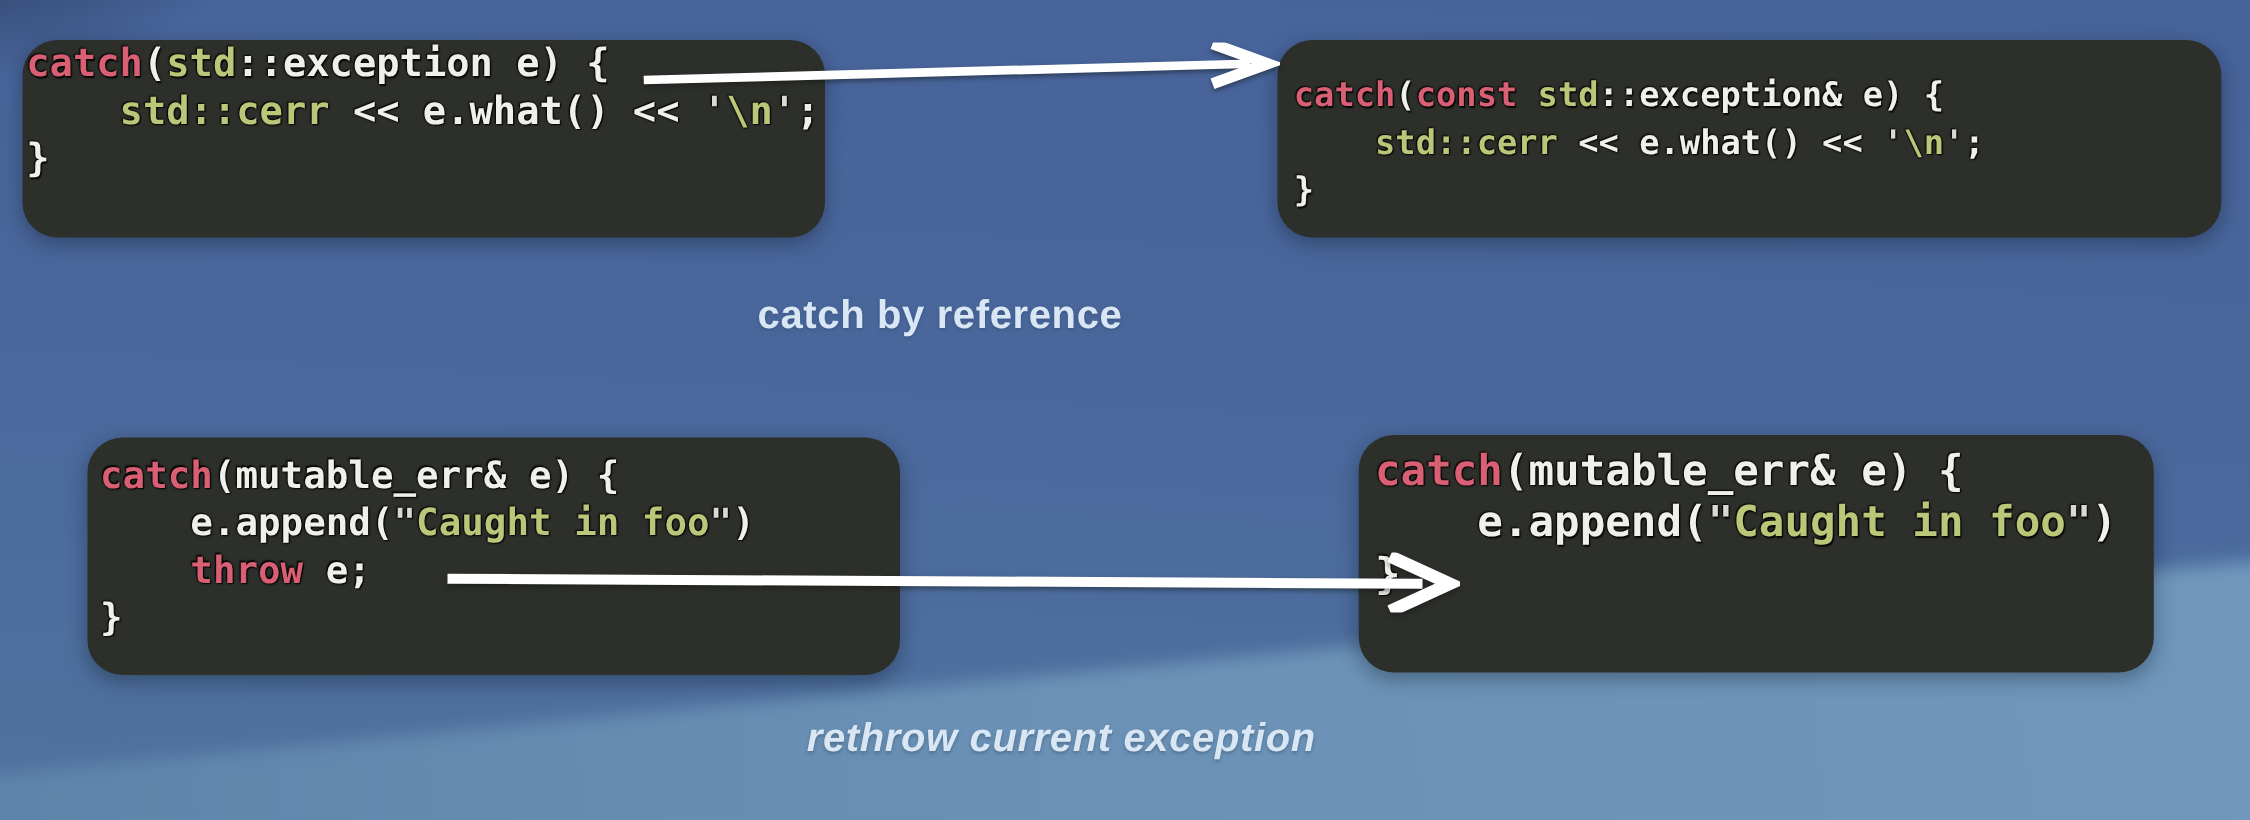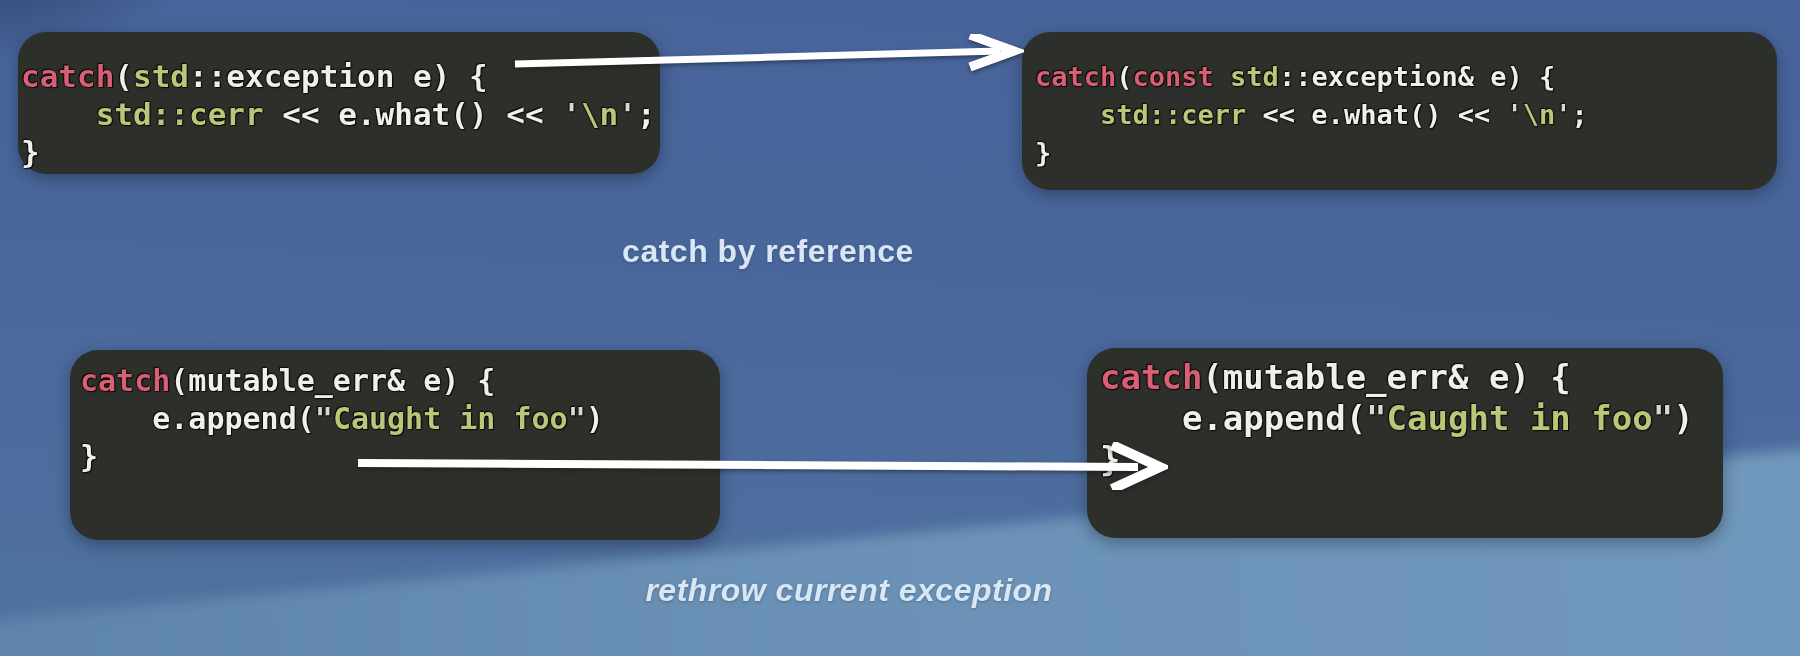--- a/index.html
+++ b/index.html
@@ -28,33 +28,33 @@
   }
   .code-line{white-space:pre;}
   .code-line span{
     text-shadow:0 0 2px rgba(0,0,0,0.9),1px 1px 1px rgba(0,0,0,0.8),-1px -1px 1px rgba(0,0,0,0.75);
   }
   .tok-kw{color:var(--kw);}
   .tok-ty{color:var(--ty);}
   .tok-str{color:var(--str);}
   .tok-q{color:var(--q);}
   .tok-pl{color:var(--pl);}
-  #box-tl{left:18px;top:32px;width:642px;height:142px;font-size:31px;line-height:38px;padding:25px 0 0 3px;}
+  #box-tl{left:18px;top:32px;width:642px;height:158px;font-size:31px;line-height:38px;padding:0 0 0 3px;}
   #box-tr{left:1022px;top:32px;width:755px;height:158px;font-size:27px;line-height:38px;padding:26px 0 0 13px;}
   #box-bl{left:70px;top:350px;width:650px;height:190px;font-size:30px;line-height:38px;padding:12px 0 0 10px;}
   #box-br{left:1087px;top:348px;width:636px;height:190px;font-size:34px;line-height:41px;padding:9px 0 0 13px;}
   .caption{
     position:absolute;
     color:var(--caption);
     font-size:32px;
     letter-spacing:0.5px;
     font-weight:600;
     text-shadow:0 1px 3px rgba(30,45,70,0.35);
   }
-  #caption-top{left:16px;top:233px;width:1504px;text-align:center;}
+  #caption-top{left:0;top:233px;width:1504px;text-align:center;}
   #caption-bottom{left:849px;top:572px;transform:translateX(-50%);white-space:nowrap;font-style:italic;}
   .arrow{position:absolute;filter:drop-shadow(0 2px 2px rgba(15,20,18,0.5));}
   #arrow-top{left:508px;top:34px;}
   #arrow-bottom{left:352px;top:442px;}
 </style>
 </head>
 <body>
 
 <div class="bg-wedge"></div>
 
@@ -64,20 +64,21 @@
     <div class="code-line"><span class="tok-pl">}</span></div>
   </div>
 <div id="box-tr" class="code-box">
     <div class="code-line"><span class="tok-kw">catch</span><span class="tok-pl">(</span><span class="tok-kw">const</span><span class="tok-pl"> </span><span class="tok-ty">std</span><span class="tok-pl">::exception&amp; e) {</span></div>
     <div class="code-line"><span class="tok-pl">    </span><span class="tok-ty">std::cerr</span><span class="tok-pl"> &lt;&lt; e.what() &lt;&lt; </span><span class="tok-q">'</span><span class="tok-str">\n</span><span class="tok-q">'</span><span class="tok-pl">;</span></div>
     <div class="code-line"><span class="tok-pl">}</span></div>
   </div>
 <div id="box-bl" class="code-box">
     <div class="code-line"><span class="tok-kw">catch</span><span class="tok-pl">(mutable_err&amp; e) {</span></div>
     <div class="code-line"><span class="tok-pl">    e.append(</span><span class="tok-q">"</span><span class="tok-str">Caught in foo</span><span class="tok-q">"</span><span class="tok-pl">)</span></div>
+    <div class="code-line"><span class="tok-pl">    </span><span class="tok-kw">throw</span><span class="tok-pl"> e;</span></div>
     <div class="code-line"><span class="tok-pl">}</span></div>
   </div>
 <div id="box-br" class="code-box">
     <div class="code-line"><span class="tok-kw">catch</span><span class="tok-pl">(mutable_err&amp; e) {</span></div>
     <div class="code-line"><span class="tok-pl">    e.append(</span><span class="tok-q">"</span><span class="tok-str">Caught in foo</span><span class="tok-q">"</span><span class="tok-pl">)</span></div>
     <div class="code-line"><span class="tok-pl">}</span></div>
   </div>
 
 <svg id="arrow-top" class="arrow" width="516" height="44" viewBox="0 0 516 44">
   <line x1="7" y1="30" x2="492" y2="17" stroke="#ffffff" stroke-width="7"></line>

